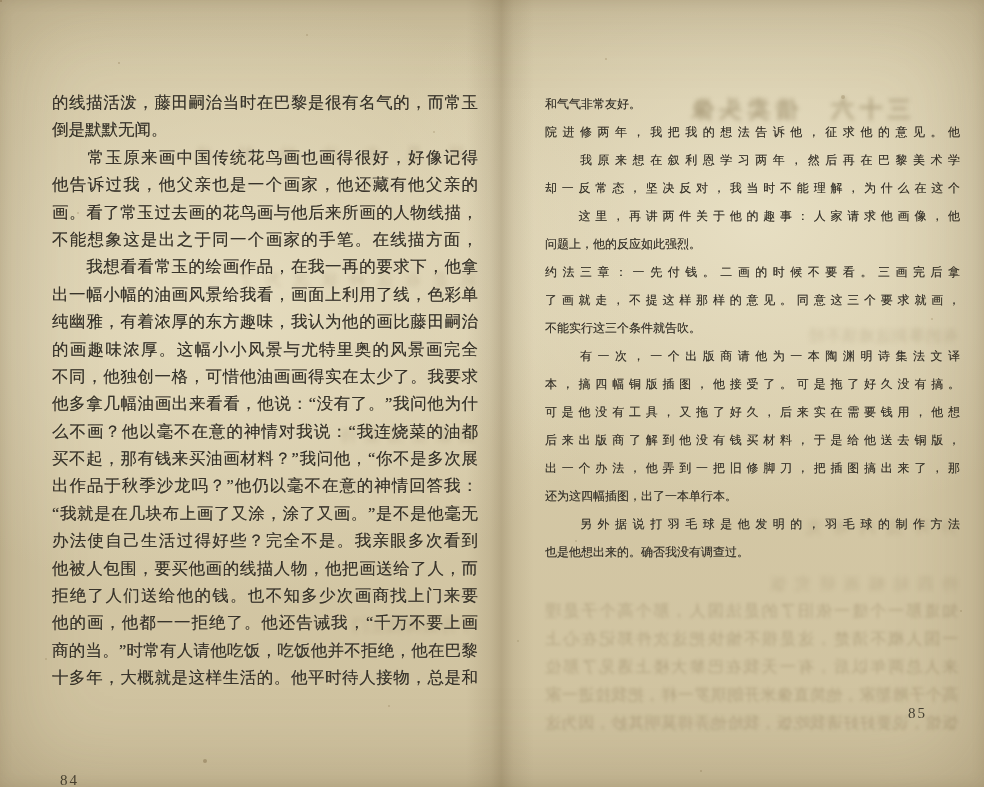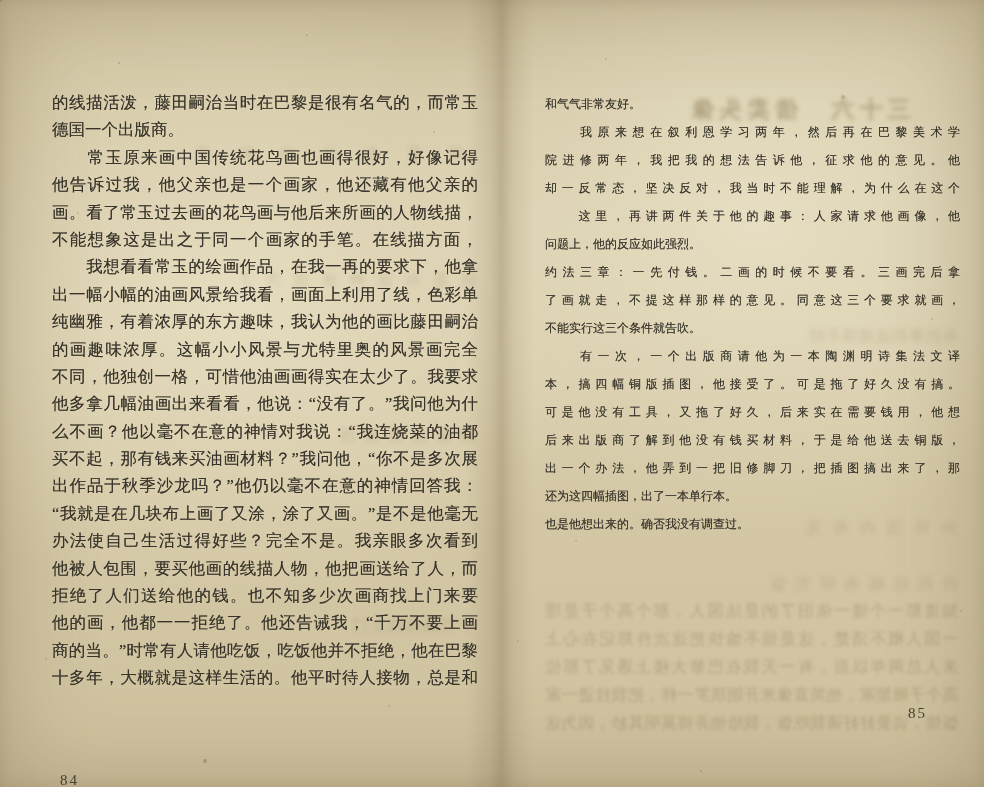--- a/index.html
+++ b/index.html
@@ -64,21 +64,21 @@
       <div class="ghost" style="top: 709px; left: 545px; width: 413px;">饭馆，说要好好请我吃饭，我给他弄得莫明其妙，因为这是</div>
     </div>
   <div>
       <div class="ghost ghost-frag" style="top: 322px; left: 808px; width: 150px;">有的事则这难填不经我</div>
       <div class="ghost ghost-frag" style="top: 514px; left: 806px; width: 150px;">外环流内布克</div>
       <div class="ghost ghost-frag" style="top: 570px; left: 770px; width: 188px;">待四站幅画研究饭</div>
     </div>
 
   <div class="text-block left-block">
       <div class="line">的线描活泼，藤田嗣治当时在巴黎是很有名气的，而常玉</div>
-      <div class="line short">德国一个出版商。</div>
+      <div class="line short">倒是默默无闻。</div>
       <div class="line">　　常玉原来画中国传统花鸟画也画得很好，好像记得</div>
       <div class="line">他告诉过我，他父亲也是一个画家，他还藏有他父亲的</div>
       <div class="line">画。看了常玉过去画的花鸟画与他后来所画的人物线描，</div>
       <div class="line">不能想象这是出之于同一个画家的手笔。在线描方面，</div>
       <div class="line">　　我想看看常玉的绘画作品，在我一再的要求下，他拿</div>
       <div class="line">出一幅小幅的油画风景给我看，画面上利用了线，色彩单</div>
       <div class="line">纯幽雅，有着浓厚的东方趣味，我认为他的画比藤田嗣治</div>
       <div class="line">的画趣味浓厚。这幅小小风景与尤特里奥的风景画完全</div>
       <div class="line">不同，他独创一格，可惜他油画画得实在太少了。我要求</div>
       <div class="line">他多拿几幅油画出来看看，他说：“没有了。”我问他为什</div>
@@ -89,34 +89,35 @@
       <div class="line">办法使自己生活过得好些？完全不是。我亲眼多次看到</div>
       <div class="line">他被人包围，要买他画的线描人物，他把画送给了人，而</div>
       <div class="line">拒绝了人们送给他的钱。也不知多少次画商找上门来要</div>
       <div class="line">他的画，他都一一拒绝了。他还告诫我，“千万不要上画</div>
       <div class="line">商的当。”时常有人请他吃饭，吃饭他并不拒绝，他在巴黎</div>
       <div class="line">十多年，大概就是这样生活的。他平时待人接物，总是和</div>
     </div>
 
   <div class="text-block right-block">
       <div class="line short">和气气非常友好。</div>
+      <div class="line">院进修两年，我把我的想法告诉他，征求他的意见。他</div>
       <div class="line">　　我原来想在叙利恩学习两年，然后再在巴黎美术学</div>
-      <div class="line">院进修两年，我把我的想法告诉他，征求他的意见。他</div>
       <div class="line">却一反常态，坚决反对，我当时不能理解，为什么在这个</div>
       <div class="line">　　这里，再讲两件关于他的趣事：人家请求他画像，他</div>
       <div class="line short">问题上，他的反应如此强烈。</div>
       <div class="line">约法三章：一先付钱。二画的时候不要看。三画完后拿</div>
       <div class="line">了画就走，不提这样那样的意见。同意这三个要求就画，</div>
       <div class="line short">不能实行这三个条件就告吹。</div>
       <div class="line">　　有一次，一个出版商请他为一本陶渊明诗集法文译</div>
       <div class="line">本，搞四幅铜版插图，他接受了。可是拖了好久没有搞。</div>
       <div class="line">可是他没有工具，又拖了好久，后来实在需要钱用，他想</div>
       <div class="line">后来出版商了解到他没有钱买材料，于是给他送去铜版，</div>
       <div class="line">出一个办法，他弄到一把旧修脚刀，把插图搞出来了，那</div>
       <div class="line short">还为这四幅插图，出了一本单行本。</div>
+      <div class="line">　　另外据说打羽毛球是他发明的，羽毛球的制作方法</div>
       <div class="line short">也是他想出来的。确否我没有调查过。</div>
     </div>
 
   <div class="page-number pn-left">84</div>
   <div class="page-number pn-right">85</div>
 
   <div class="specks"></div>
   <div class="gutter"></div>
   <div class="vignette"></div>
 </div>

